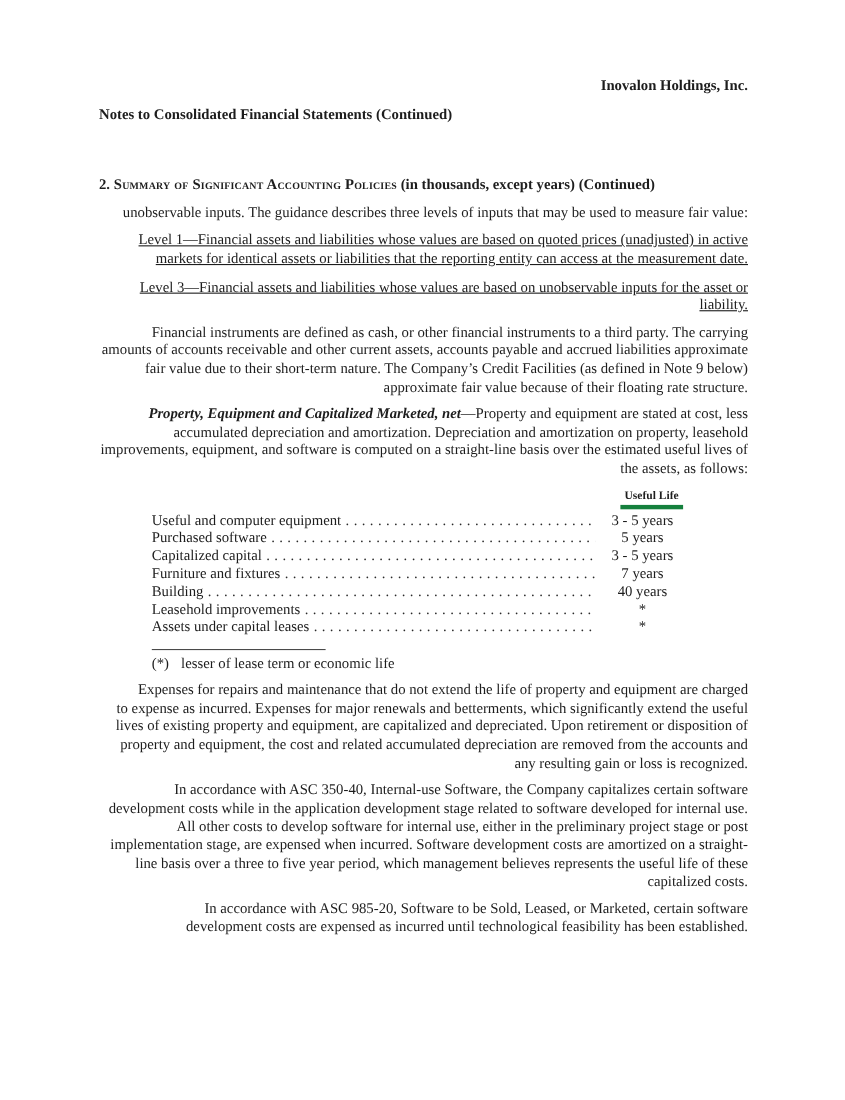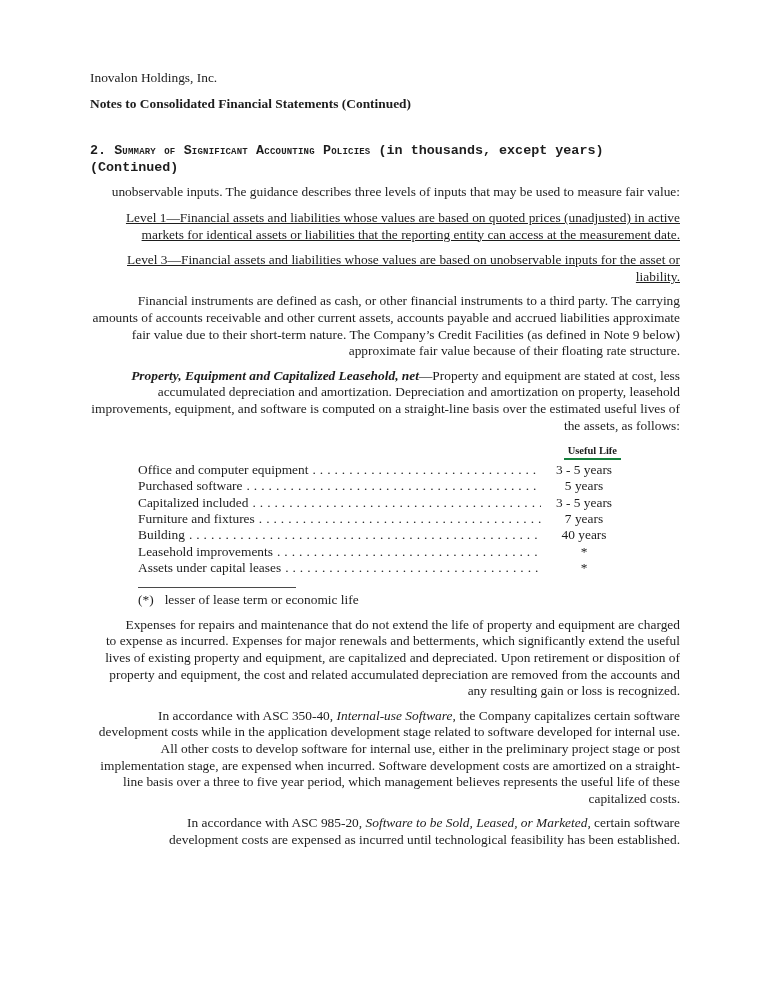--- a/index.html
+++ b/index.html
@@ -9,35 +9,35 @@
     color:#1d1d1d;
     -webkit-font-smoothing:antialiased;
   }
   .page{
     position:relative;
     width:768px;height:1000px;
     padding:70px 88px 0 90px;
     box-sizing:border-box;
     font-size:13.4px;line-height:16.6px;
   }
-  .doc-title{text-align:left;font-weight:normal;}
+  .doc-title{text-align:right;font-weight:bold;}
   .doc-subtitle{text-align:left;font-weight:bold;margin-top:9px;}
-  .heading{font-weight:bold;margin-top:31px;font-family:Liberation Mono, monospace;}
+  .heading{font-weight:bold;margin-top:48px;}
   .heading .sc{font-variant:small-caps;letter-spacing:.2px;}
   .para{margin-top:8px;text-align:right;}
   .para.indent{text-indent:28px;}
   .para.level{margin-left:28px;margin-top:9px;text-decoration:underline;}
   .bi{font-weight:bold;font-style:italic;}
-  .it{font-style:italic;}
+  .it{}
   
   .tbl{margin:10px 0 0 48px;width:489px;}
   .tbl-head{display:flex;justify-content:flex-end;margin-bottom:2px;}
   .tbl-head .ul-label{
     font-size:10.5px;line-height:13px;font-weight:bold;
-    border-bottom:2px solid #15803d;padding:0 4px 1px 4px;
+    border-bottom:4px solid #15803d;padding:0 4px 1px 4px;
     margin-right:6px;white-space:nowrap;
   }
   .trow{display:flex;align-items:baseline;line-height:16.3px;}
   .tlabel{white-space:nowrap;}
   .tleader{
     flex:1;overflow:hidden;white-space:nowrap;
     padding:0 4px;letter-spacing:4px;color:#2a2a2a;
   }
   .tvalue{width:86px;text-align:center;white-space:nowrap;}
   .fn-rule{width:158px;border:0;border-top:1px solid #4a4a4a;margin:11px 0 0 48px;}
@@ -56,39 +56,39 @@
   <div class="heading">
     <span>2.</span>
     <span class="sc">Summary of Significant Accounting Policies</span>
     <span>(in thousands, except years) (Continued)</span>
   </div>
 
   <div class="para"><span>unobservable inputs. The guidance describes three levels of inputs that may be used to measure fair value:</span></div>
   <div class="para level"><span>Level 1—Financial assets and liabilities whose values are based on quoted prices (unadjusted) in active markets for identical assets or liabilities that the reporting entity can access at the measurement date.</span></div>
   <div class="para level"><span>Level 3—Financial assets and liabilities whose values are based on unobservable inputs for the asset or liability.</span></div>
   <div class="para indent"><span>Financial instruments are defined as cash, or other financial instruments to a third party. The carrying amounts of accounts receivable and other current assets, accounts payable and accrued liabilities approximate fair value due to their short-term nature. The Company’s Credit Facilities (as defined in Note 9 below) approximate fair value because of their floating rate structure.</span></div>
-  <div class="para indent"><span class="bi">Property, Equipment and Capitalized Leasehold, net</span><span>—Property and equipment are stated at cost, less accumulated depreciation and amortization. Depreciation and amortization on property, leasehold improvements, equipment, and software is computed on a straight-line basis over the estimated useful lives of the assets, as follows:</span></div>
+  <div class="para indent"><span class="bi">Property, Equipment and Capitalized Marketed, net</span><span>—Property and equipment are stated at cost, less accumulated depreciation and amortization. Depreciation and amortization on property, leasehold improvements, equipment, and software is computed on a straight-line basis over the estimated useful lives of the assets, as follows:</span></div>
 
   <div class="tbl">
     <div class="tbl-head">
       <span class="ul-label">Useful Life</span>
     </div>
     <div id="tbl-body">
         <div class="trow">
-          <span class="tlabel">Office and computer equipment</span>
+          <span class="tlabel">Useful and computer equipment</span>
           <span class="tleader">........................................................................................................................</span>
           <span class="tvalue">3 - 5 years</span>
         </div>
         <div class="trow">
           <span class="tlabel">Purchased software</span>
           <span class="tleader">........................................................................................................................</span>
           <span class="tvalue">5 years</span>
         </div>
         <div class="trow">
-          <span class="tlabel">Capitalized included</span>
+          <span class="tlabel">Capitalized capital</span>
           <span class="tleader">........................................................................................................................</span>
           <span class="tvalue">3 - 5 years</span>
         </div>
         <div class="trow">
           <span class="tlabel">Furniture and fixtures</span>
           <span class="tleader">........................................................................................................................</span>
           <span class="tvalue">7 years</span>
         </div>
         <div class="trow">
           <span class="tlabel">Building</span>

